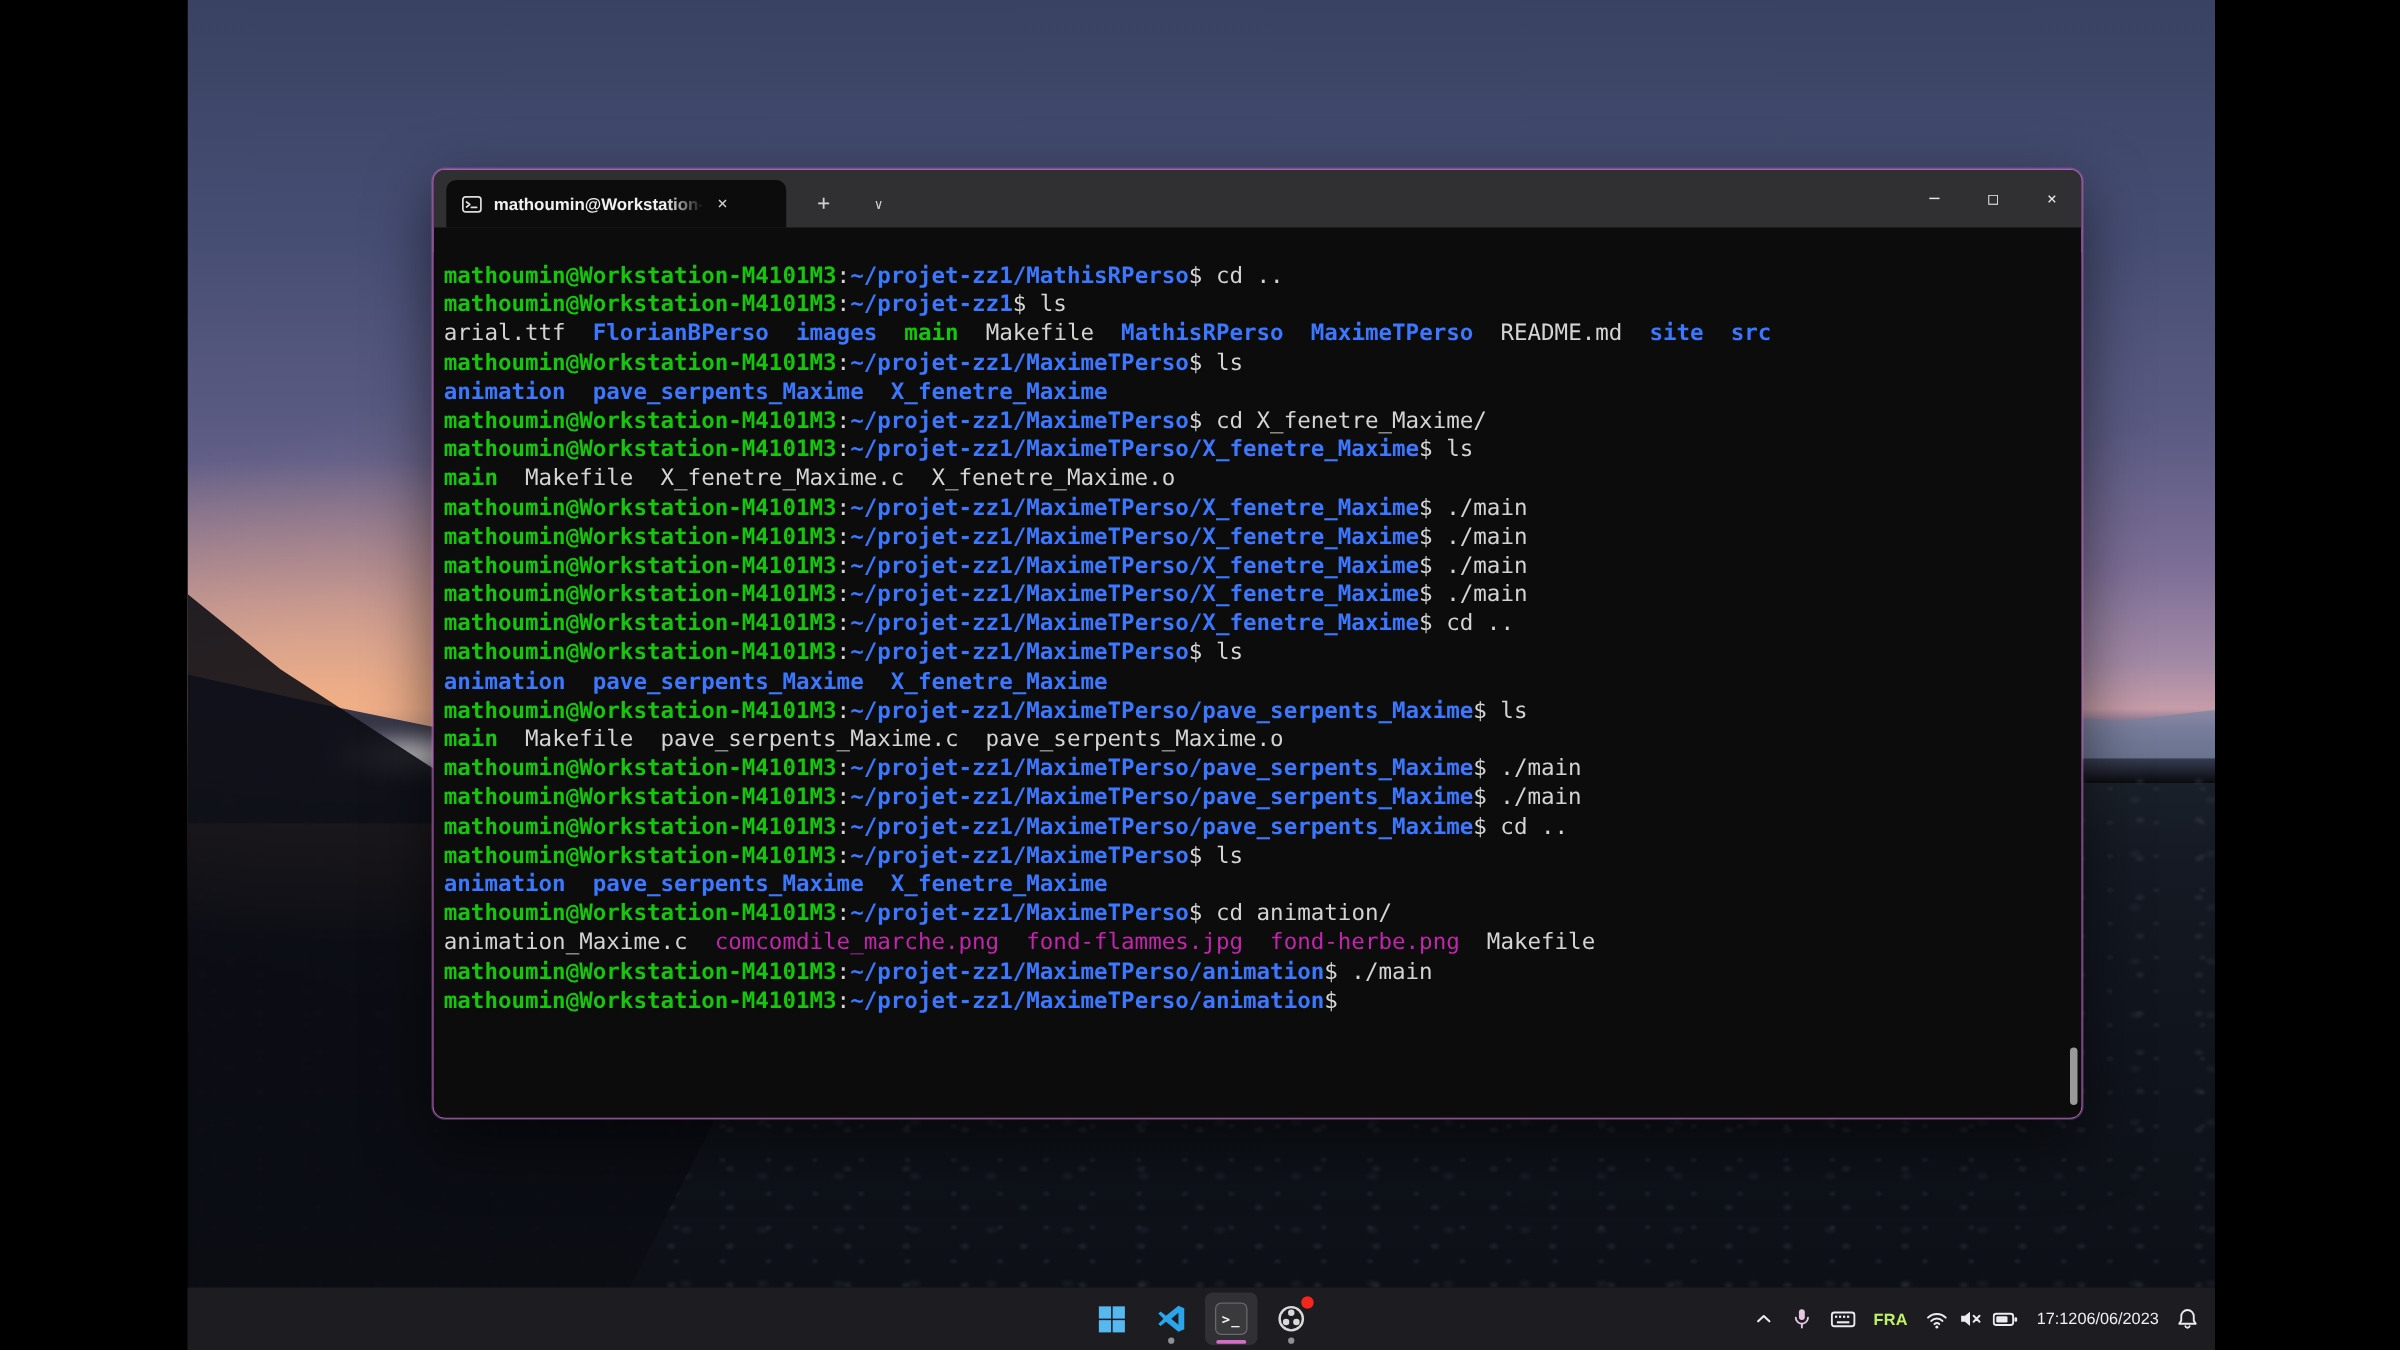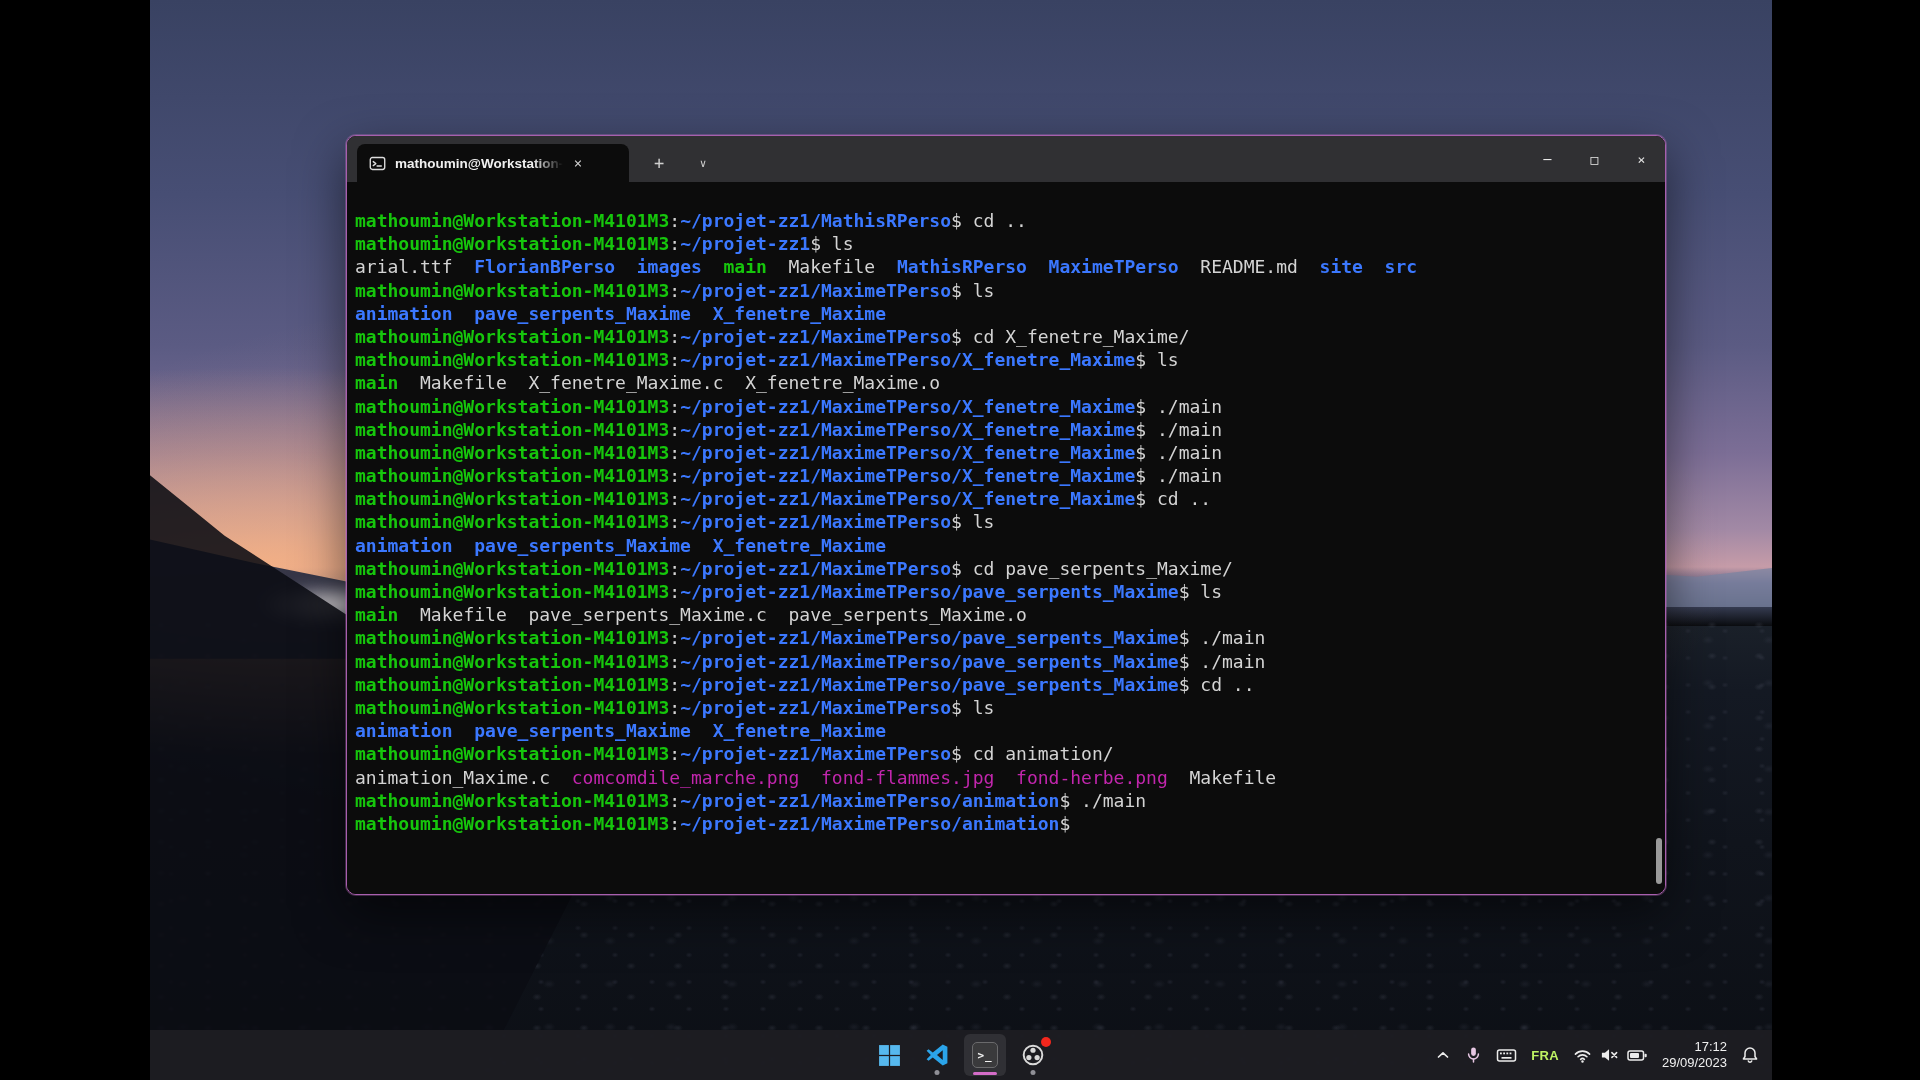--- a/index.html
+++ b/index.html
@@ -73,21 +73,21 @@
     border-radius:2px;background:#d46cc8;}
   .wt-icon{width:26px;height:26px;border-radius:5px;background:#3a3a3c;border:1px solid #6a6a6c;
     box-sizing:border-box;color:#f2f2f2;font-family:"DejaVu Sans Mono",monospace;font-size:11px;
     font-weight:bold;display:flex;align-items:center;justify-content:center;letter-spacing:1px;}
   .obs-badge{position:absolute;right:3px;top:3px;width:10px;height:10px;border-radius:50%;background:#f3271d;}
   .tb-tray{position:absolute;right:6px;top:0;height:50px;display:flex;align-items:center;}
   .tray-btn{background:none;border:none;border-radius:5px;display:flex;align-items:center;
     justify-content:center;height:38px;padding:0 7px;cursor:default;color:#ececec;}
   .tray-group{display:flex;align-items:center;gap:8px;}
   .lang{font-size:13px;font-weight:bold;color:#bef264;letter-spacing:.3px;}
-  .clock{display:flex;flex-direction:column;align-items:flex-end;line-height:1.25;color:#f0f0f0;font-size:13px;}
+  .clock{display:flex;align-items:flex-end;line-height:1.25;color:#f0f0f0;font-size:13px;}
   svg{display:block;}
 </style>
 </head>
 <body>
 
 <div id="stage">
 
   <div id="wallpaper">
     <div class="wp-ridge-left"></div>
     <div class="wp-mountains-right"></div>
@@ -129,21 +129,20 @@
           <div class="tline"><span class="seg-g">mathoumin@Workstation-M4101M3</span><span class="seg-w">:</span><span class="seg-b">~/projet-zz1/MaximeTPerso</span><span class="seg-w">$ cd X_fenetre_Maxime/</span></div>
           <div class="tline"><span class="seg-g">mathoumin@Workstation-M4101M3</span><span class="seg-w">:</span><span class="seg-b">~/projet-zz1/MaximeTPerso/X_fenetre_Maxime</span><span class="seg-w">$ ls</span></div>
           <div class="tline"><span class="seg-g">main  </span><span class="seg-w">Makefile  X_fenetre_Maxime.c  X_fenetre_Maxime.o</span></div>
           <div class="tline"><span class="seg-g">mathoumin@Workstation-M4101M3</span><span class="seg-w">:</span><span class="seg-b">~/projet-zz1/MaximeTPerso/X_fenetre_Maxime</span><span class="seg-w">$ ./main</span></div>
           <div class="tline"><span class="seg-g">mathoumin@Workstation-M4101M3</span><span class="seg-w">:</span><span class="seg-b">~/projet-zz1/MaximeTPerso/X_fenetre_Maxime</span><span class="seg-w">$ ./main</span></div>
           <div class="tline"><span class="seg-g">mathoumin@Workstation-M4101M3</span><span class="seg-w">:</span><span class="seg-b">~/projet-zz1/MaximeTPerso/X_fenetre_Maxime</span><span class="seg-w">$ ./main</span></div>
           <div class="tline"><span class="seg-g">mathoumin@Workstation-M4101M3</span><span class="seg-w">:</span><span class="seg-b">~/projet-zz1/MaximeTPerso/X_fenetre_Maxime</span><span class="seg-w">$ ./main</span></div>
           <div class="tline"><span class="seg-g">mathoumin@Workstation-M4101M3</span><span class="seg-w">:</span><span class="seg-b">~/projet-zz1/MaximeTPerso/X_fenetre_Maxime</span><span class="seg-w">$ cd ..</span></div>
           <div class="tline"><span class="seg-g">mathoumin@Workstation-M4101M3</span><span class="seg-w">:</span><span class="seg-b">~/projet-zz1/MaximeTPerso</span><span class="seg-w">$ ls</span></div>
           <div class="tline"><span class="seg-b">animation  </span><span class="seg-b">pave_serpents_Maxime  </span><span class="seg-b">X_fenetre_Maxime</span></div>
-          <div class="tline"><span class="seg-g">mathoumin@Workstation-M4101M3</span><span class="seg-w">:</span><span class="seg-b">~/projet-zz1/MaximeTPerso</span><span class="seg-w">$ cd pave_serpents_Maxime/</span></div>
           <div class="tline"><span class="seg-g">mathoumin@Workstation-M4101M3</span><span class="seg-w">:</span><span class="seg-b">~/projet-zz1/MaximeTPerso/pave_serpents_Maxime</span><span class="seg-w">$ ls</span></div>
           <div class="tline"><span class="seg-g">main  </span><span class="seg-w">Makefile  pave_serpents_Maxime.c  pave_serpents_Maxime.o</span></div>
           <div class="tline"><span class="seg-g">mathoumin@Workstation-M4101M3</span><span class="seg-w">:</span><span class="seg-b">~/projet-zz1/MaximeTPerso/pave_serpents_Maxime</span><span class="seg-w">$ ./main</span></div>
           <div class="tline"><span class="seg-g">mathoumin@Workstation-M4101M3</span><span class="seg-w">:</span><span class="seg-b">~/projet-zz1/MaximeTPerso/pave_serpents_Maxime</span><span class="seg-w">$ ./main</span></div>
           <div class="tline"><span class="seg-g">mathoumin@Workstation-M4101M3</span><span class="seg-w">:</span><span class="seg-b">~/projet-zz1/MaximeTPerso/pave_serpents_Maxime</span><span class="seg-w">$ cd ..</span></div>
           <div class="tline"><span class="seg-g">mathoumin@Workstation-M4101M3</span><span class="seg-w">:</span><span class="seg-b">~/projet-zz1/MaximeTPerso</span><span class="seg-w">$ ls</span></div>
           <div class="tline"><span class="seg-b">animation  </span><span class="seg-b">pave_serpents_Maxime  </span><span class="seg-b">X_fenetre_Maxime</span></div>
           <div class="tline"><span class="seg-g">mathoumin@Workstation-M4101M3</span><span class="seg-w">:</span><span class="seg-b">~/projet-zz1/MaximeTPerso</span><span class="seg-w">$ cd animation/</span></div>
           <div class="tline"><span class="seg-w">animation_Maxime.c  </span><span class="seg-m">comcomdile_marche.png  </span><span class="seg-m">fond-flammes.jpg  </span><span class="seg-m">fond-herbe.png  </span><span class="seg-w">Makefile</span></div>
           <div class="tline"><span class="seg-g">mathoumin@Workstation-M4101M3</span><span class="seg-w">:</span><span class="seg-b">~/projet-zz1/MaximeTPerso/animation</span><span class="seg-w">$ ./main</span></div>
@@ -246,21 +245,21 @@
               <rect x="1" y="3" width="15.5" height="9" rx="2" fill="none" stroke="#ececec" stroke-width="1.5"></rect>
               <rect x="17.5" y="5.7" width="2.2" height="3.6" rx="1" fill="#ececec"></rect>
               <rect x="3" y="5" width="9" height="5" rx="1" fill="#ececec"></rect>
             </svg>
           </span>
         </span>
       </button>
       <button class="tray-btn">
         <span class="clock">
           <span>17:12</span>
-          <span>29/09/2023</span>
+          <span>06/06/2023</span>
         </span>
       </button>
       <button class="tray-btn">
         <span>
           <svg width="18" height="18" viewBox="0 0 18 18">
             <path d="M9 2 a5 5 0 0 1 5 5 v3.5 l1.6 2.5 H2.4 L4 10.5 V7 a5 5 0 0 1 5-5 Z" fill="none" stroke="#ececec" stroke-width="1.5" stroke-linejoin="round"></path>
             <path d="M7.3 15 a1.8 1.8 0 0 0 3.4 0" fill="none" stroke="#ececec" stroke-width="1.5" stroke-linecap="round"></path>
           </svg>
         </span>
       </button>

